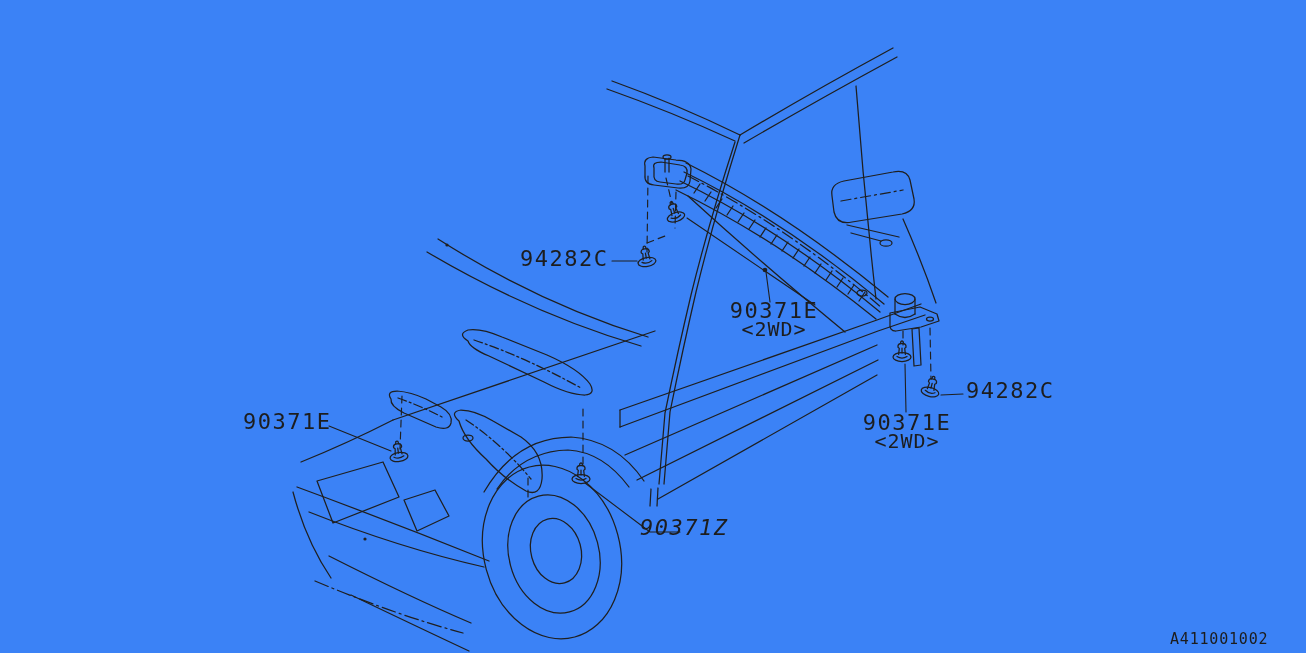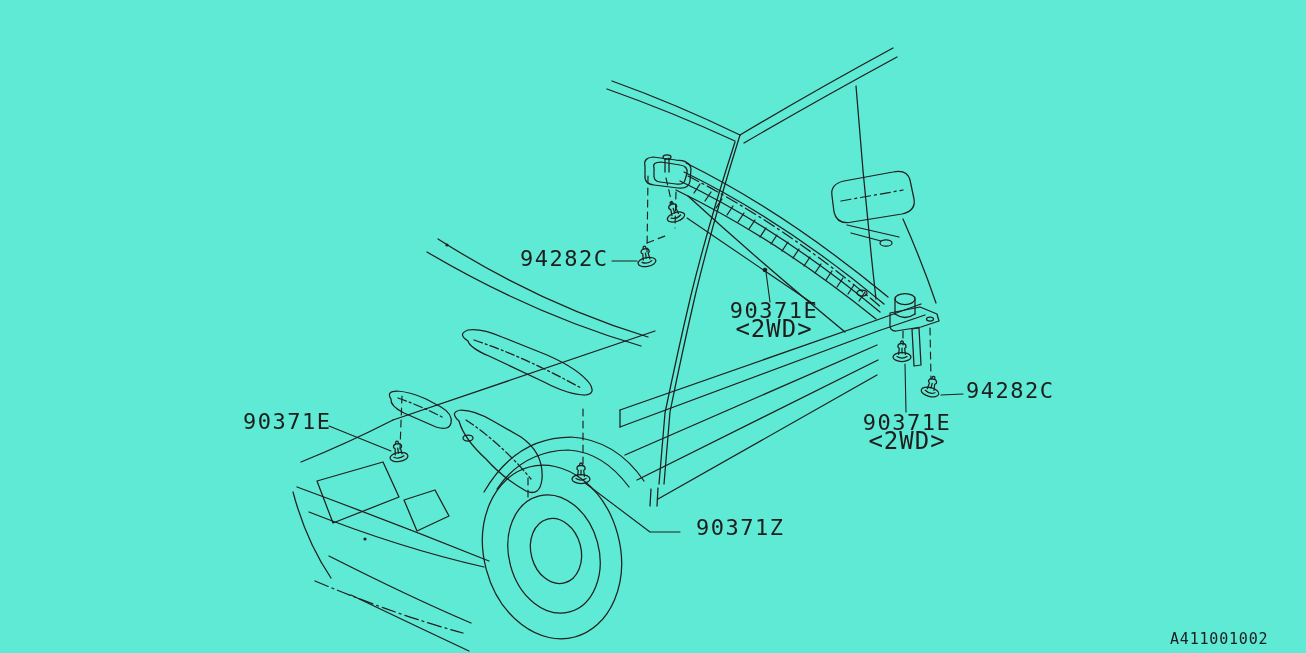--- a/index.html
+++ b/index.html
@@ -1,27 +1,27 @@
 <!DOCTYPE html>
 <html><head>
 <meta charset="utf-8">
 <style>
   html,body{margin:0;padding:0;background:#ffffff;}
   .stage{
-    position:relative;width:1306px;height:653px;background:#5eead4;
+    position:relative;width:1306px;height:653px;background:#3b82f6;
     overflow:hidden;font-family:"DejaVu Sans Mono","Liberation Mono",monospace;
     color:#1d1d1d;
   }
   .stage svg{position:absolute;left:0;top:0;}
   .part-label{
     position:absolute;white-space:nowrap;font-size:22px;line-height:19px;
     letter-spacing:1.5px;color:#1d1d1d;user-select:none;
   }
   .part-label.two-line{text-align:center;}
-  .part-label .variant{display:block;font-size:24px;letter-spacing:1px;}
+  .part-label .variant{display:block;font-size:20px;letter-spacing:1px;}
   .doc-code{
     position:absolute;left:1170px;top:630px;font-size:15px;letter-spacing:0.8px;
     color:#1d1d1d;white-space:nowrap;
   }
 </style>
 </head>
 <body>
 
 <div class="stage">
 
@@ -185,19 +185,19 @@
 
   <div class="part-label two-line" style="left:859px;top:413px;width:96px;">
     <span>90371E</span>
     <span class="variant">&lt;2WD&gt;</span>
   </div>
 
   <div class="part-label" style="left:243px;top:412px;">
     <span>90371E</span>
   </div>
 
-  <div class="part-label" style="left:696px;top:518px;">
+  <div class="part-label" style="left:640px;top:518px;font-style:italic;">
     <span>90371Z</span>
   </div>
 
   <div class="doc-code">A411001002</div>
 
 </div>
 
 </body></html>

